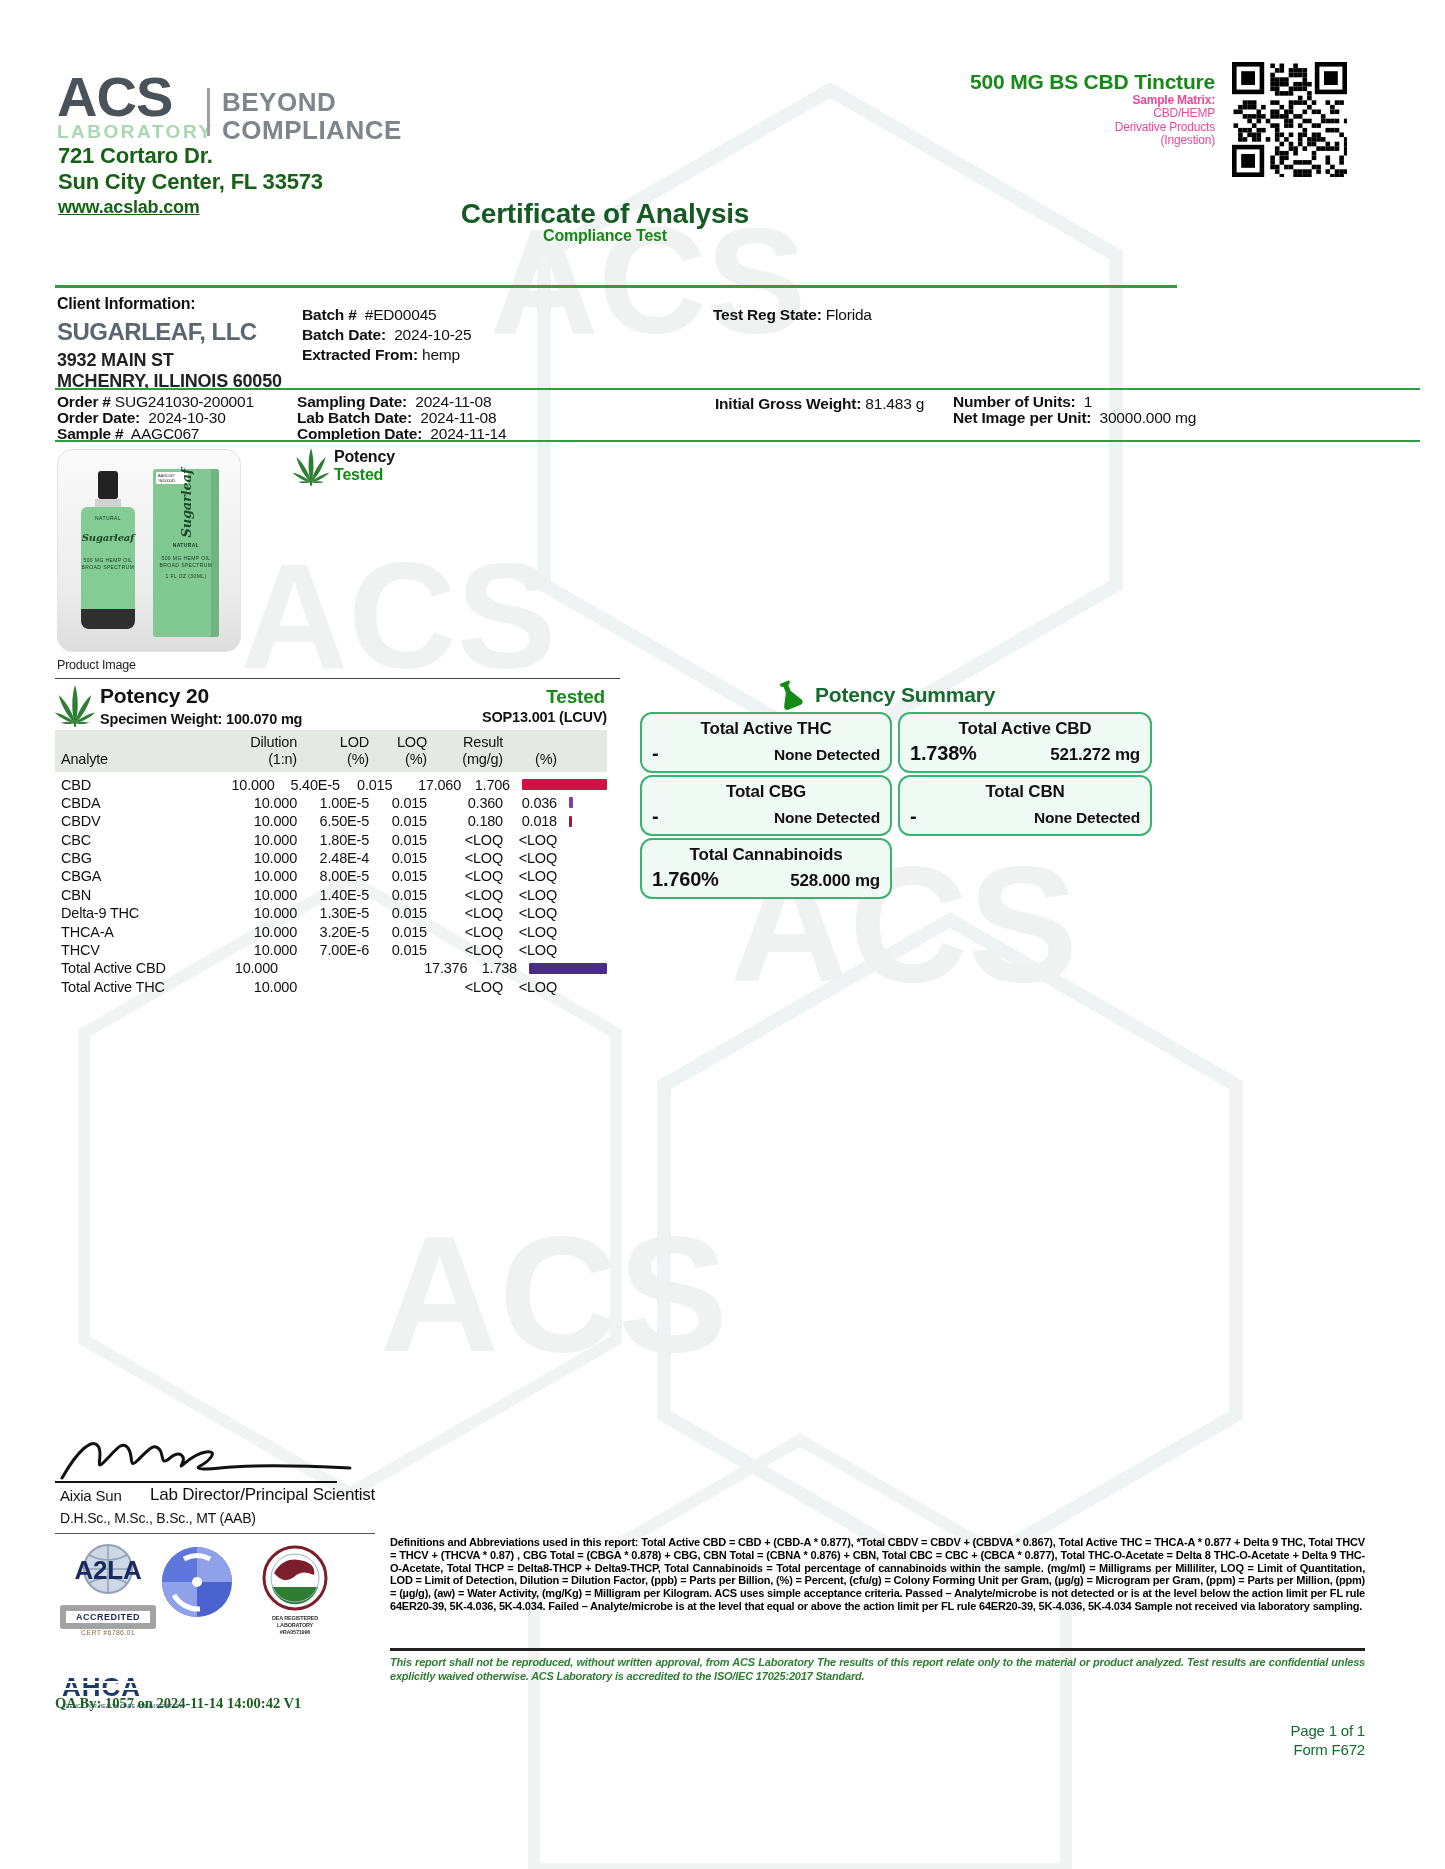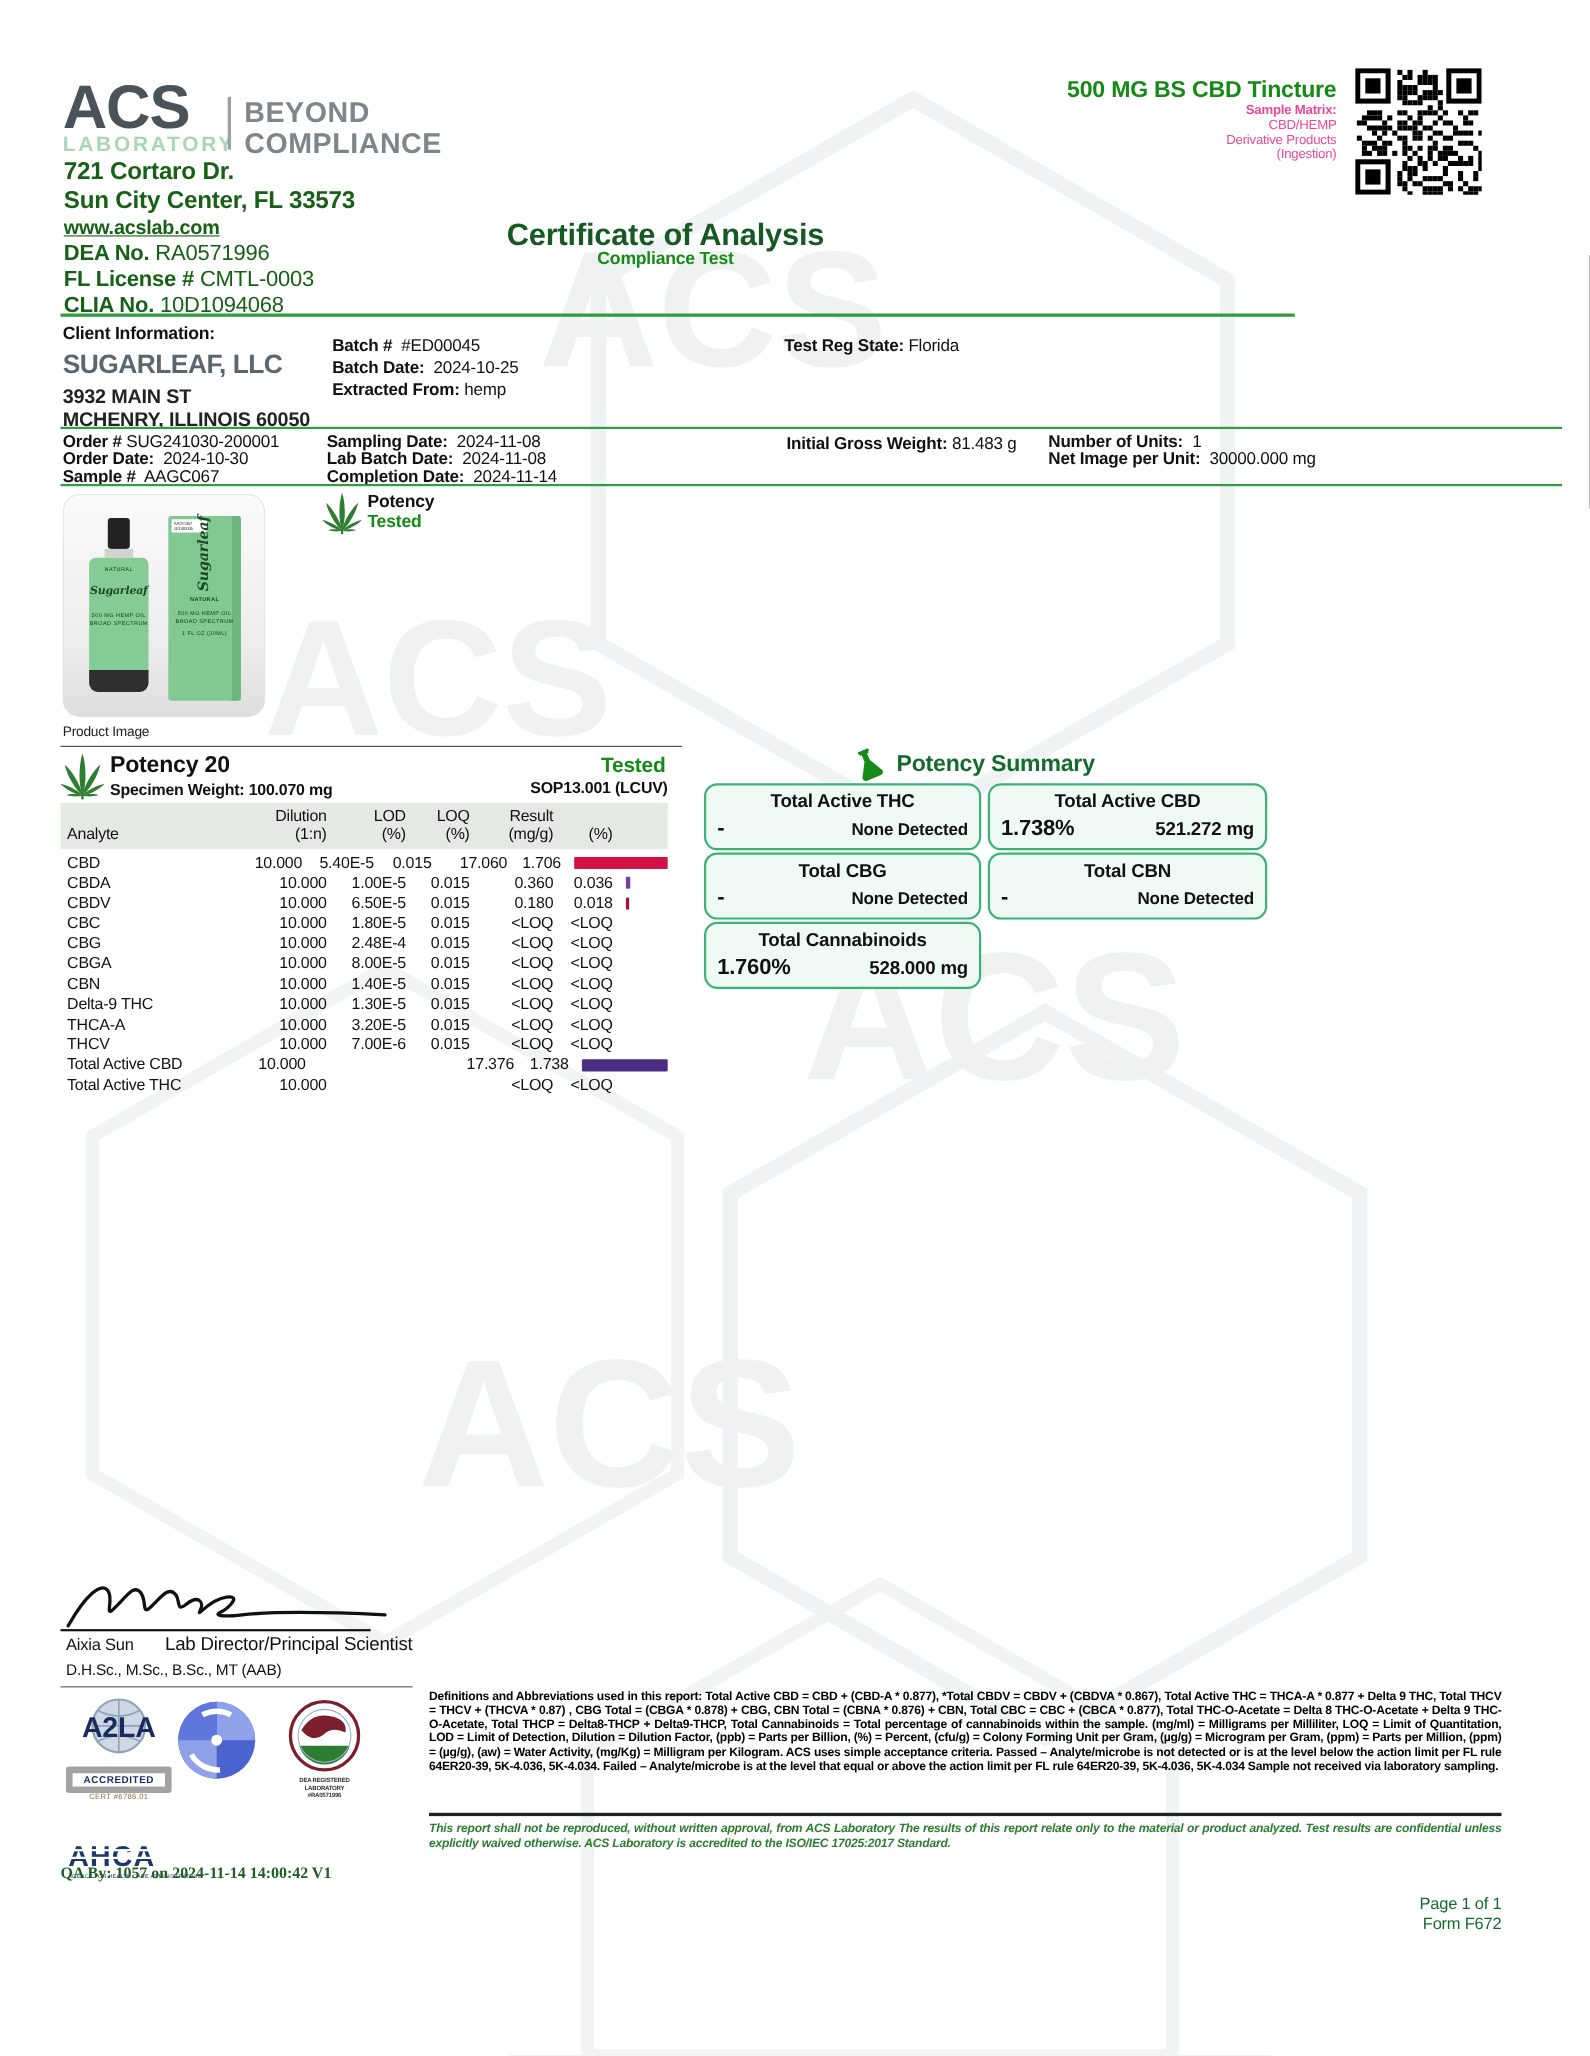--- a/index.html
+++ b/index.html
@@ -104,25 +104,20 @@
   <div class="abs content logo-tag" style="left:222px;top:88px;">
     <div>BEYOND</div>
     <div>COMPLIANCE</div>
   </div>
 
   <div class="abs content addr" style="left:58px;top:143px;">
     <div>721 Cortaro Dr.</div>
     <div>Sun City Center, FL 33573</div>
   </div>
   <div class="abs content site" style="left:58px;top:197px;">www.acslab.com</div>
-  <div class="abs content hdr-kv" style="left:58px;top:218px;">
-    <div><span class="b">DEA No.</span> <span>RA0571996</span></div>
-    <div><span class="b">FL License #</span> <span>CMTL-0003</span></div>
-    <div><span class="b">CLIA No.</span> <span>10D1094068</span></div>
-  </div>
 
   <div class="abs content" style="left:760px;top:70px;width:455px;text-align:right;">
     <div class="prod-title">500 MG BS CBD Tincture</div>
     <div class="matrix b">Sample Matrix:</div>
     <div class="matrix">CBD/HEMP</div>
     <div class="matrix">Derivative Products</div>
     <div class="matrix">(Ingestion)</div>
   </div>
 
   <svg id="qr" class="abs content" style="left:1232px;top:62px;" width="115" height="115" viewBox="0 0 115 115">

